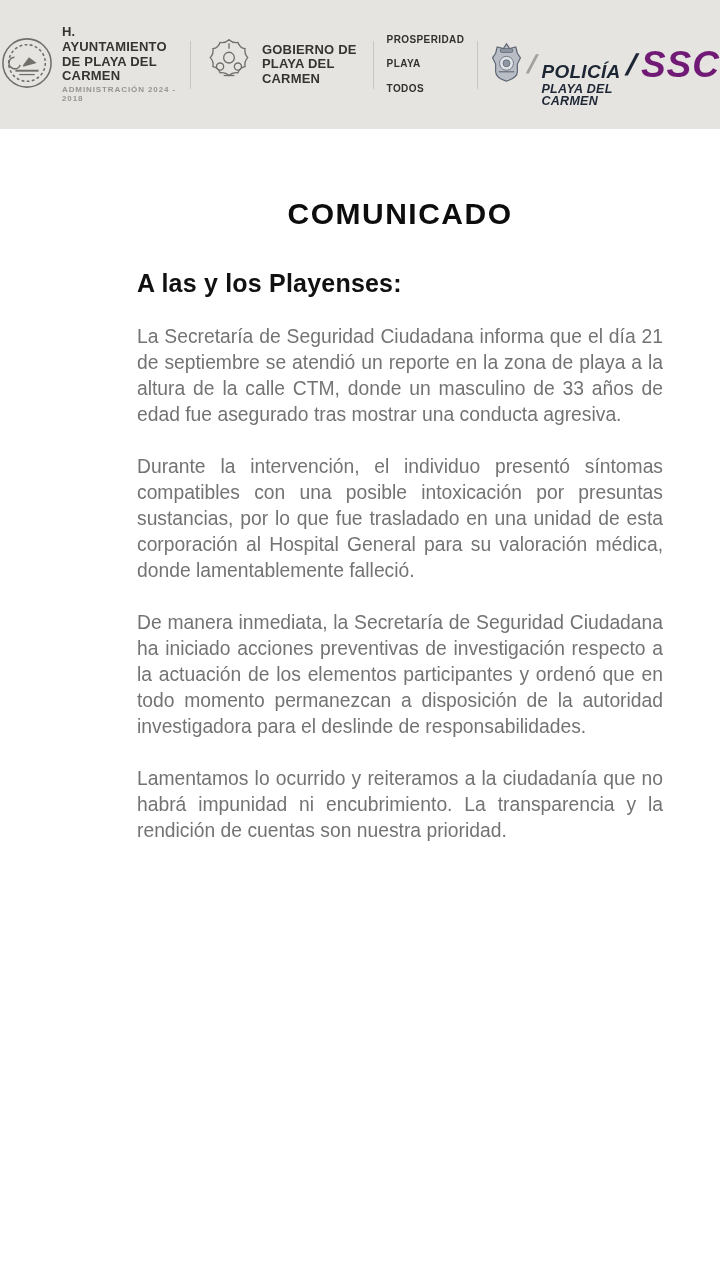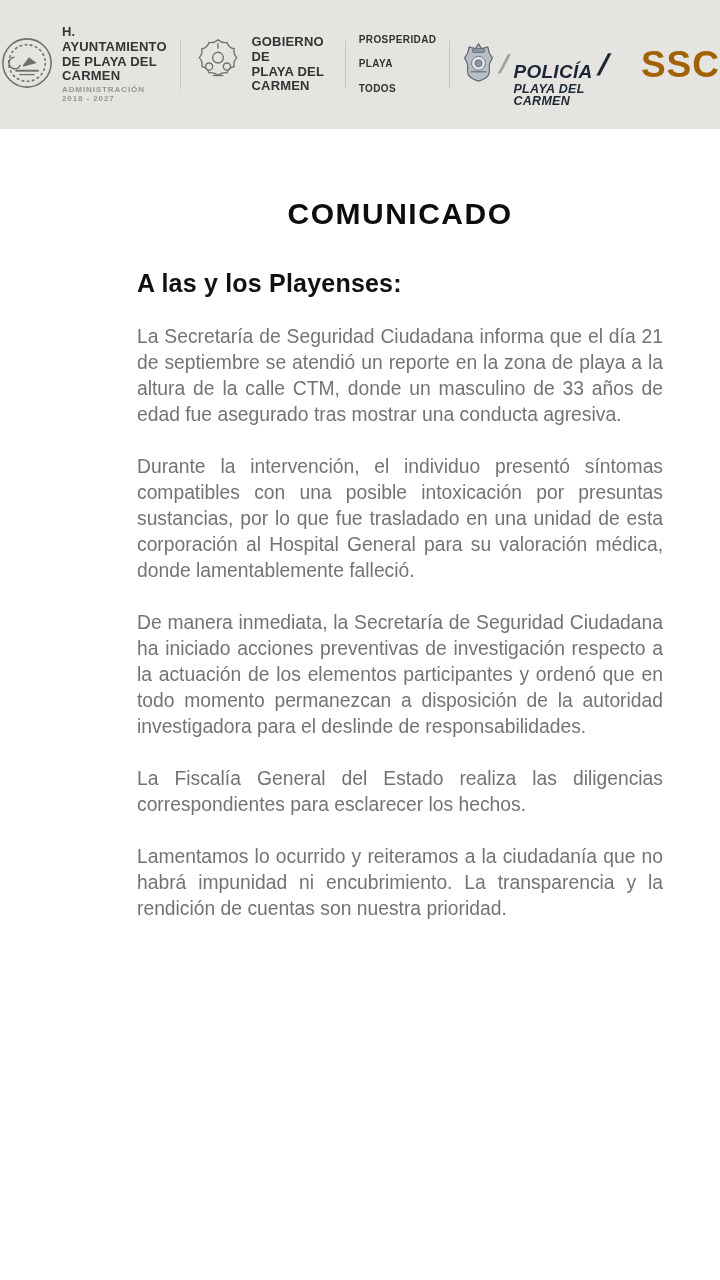--- a/index.html
+++ b/index.html
@@ -43,21 +43,21 @@
     transform:skewX(-8deg);
   }
   .police-text { display:flex; flex-direction:column; line-height:1.0;margin-top:40px; }
   .police-name {
     font-size:19px; font-weight:bold; font-style:italic; color:#1d2634; letter-spacing:0.3px;
   }
   .police-sub {
     font-size:12.5px; font-weight:bold; font-style:italic; color:#1d2634; letter-spacing:0.3px; margin-top:2px;
   }
   .ssc {
-    font-size:37px; font-weight:bold; color:#a16207; letter-spacing:1px;margin-left:28px;
+    font-size:37px; font-weight:bold; font-style:italic; color:#701a75; letter-spacing:1px;
   }
 
   
   .content { position:absolute; top:129px; left:0; width:720px;padding-left:40px; }
   .doc-title {
     margin:68px 0 0 0; text-align:center;
     font-size:30px; font-weight:bold; letter-spacing:1.5px; color:#0d0d0d;
   }
   .salutation {
     margin:38px 97px 0 97px;
@@ -120,21 +120,21 @@
               <path d="M15,22 a6,6 0 1 0 6,8"></path>
               <path d="M24,30 l6,-8 l8,6 l-14,4 z" fill="#716f69" stroke="none"></path>
               <path d="M16,36 h24" stroke-width="2"></path>
               <path d="M20,40 h16" stroke-width="1.3"></path>
             </g>
           </svg>
         </span>
         <div class="brand-text">
           <span class="brand-line-bold">H. AYUNTAMIENTO</span>
           <span class="brand-line-bold">DE PLAYA DEL CARMEN</span>
-          <span class="brand-line-sub">ADMINISTRACIÓN 2018 - 2027</span>
+          <span class="brand-line-sub">ADMINISTRACIÓN 2024 - 2018</span>
         </div>
       </div>
 
       <div class="vdiv"></div>
 
       <div class="brand">
         <span>
           <svg viewBox="0 0 56 60" width="50" height="56">
             <g fill="none" stroke="#716f69" stroke-width="1.5">
               <path d="M28,4 q4,4 10,3 q2,6 8,7 q-1,6 3,10 q-4,4 -3,10 q-6,1 -8,7 q-6,-1 -10,3 q-4,-4 -10,-3 q-2,-6 -8,-7 q1,-6 -3,-10 q4,-4 3,-10 q6,-1 8,-7 q6,1 10,-3 z"></path>
@@ -184,21 +184,20 @@
     </div>
   </div>
 
   <div class="content">
     <h1 class="doc-title">COMUNICADO</h1>
     <h2 class="salutation">A las y los Playenses:</h2>
     <div class="body-copy">
       <p>La Secretaría de Seguridad Ciudadana informa que el día 21 de septiembre se atendió un reporte en la zona de playa a la altura de la calle CTM, donde un masculino de 33 años de edad fue asegurado tras mostrar una conducta agresiva.</p>
       <p>Durante la intervención, el individuo presentó síntomas compatibles con una posible intoxicación por presuntas sustancias, por lo que fue trasladado en una unidad de esta corporación al Hospital General para su valoración médica, donde lamentablemente falleció.</p>
       <p>De manera inmediata, la Secretaría de Seguridad Ciudadana ha iniciado acciones preventivas de investigación respecto a la actuación de los elementos participantes y ordenó que en todo momento permanezcan a disposición de la autoridad investigadora para el deslinde de responsabilidades.</p>
-      <p>La Fiscalía General del Estado realiza las diligencias correspondientes para esclarecer los hechos.</p>
       <p>Lamentamos lo ocurrido y reiteramos a la ciudadanía que no habrá impunidad ni encubrimiento. La transparencia y la rendición de cuentas son nuestra prioridad.</p>
     </div>
   </div>
 
   <div class="watermark">
     <svg viewBox="0 0 190 200" width="190" height="200">
       <g fill="none" stroke="#edeff2" stroke-width="6" stroke-linejoin="round" stroke-linecap="round">
         <path d="M-10,30 L55,12 Q70,8 78,16 L85,24 Q88,30 82,34 L30,48"></path>
         <circle cx="63" cy="28" r="9"></circle>
         <path d="M85,24 L120,32 Q145,36 148,55 L148,75 Q148,85 138,85 L128,85"></path>

